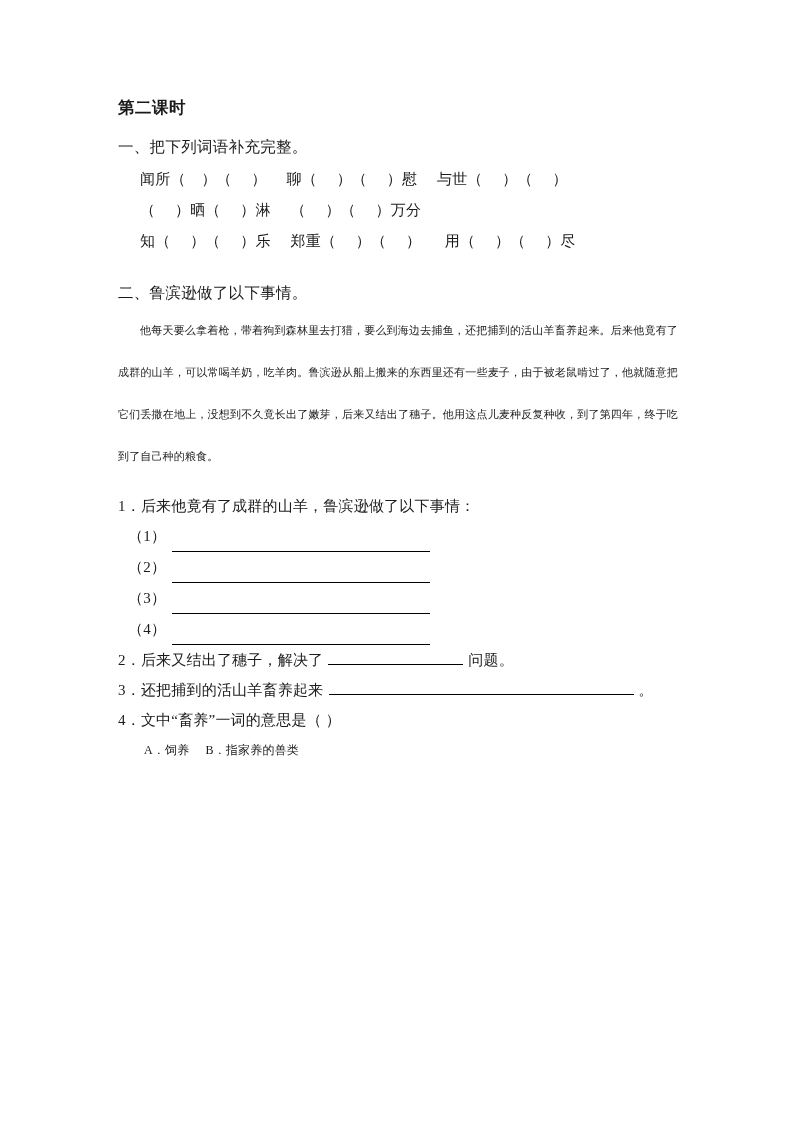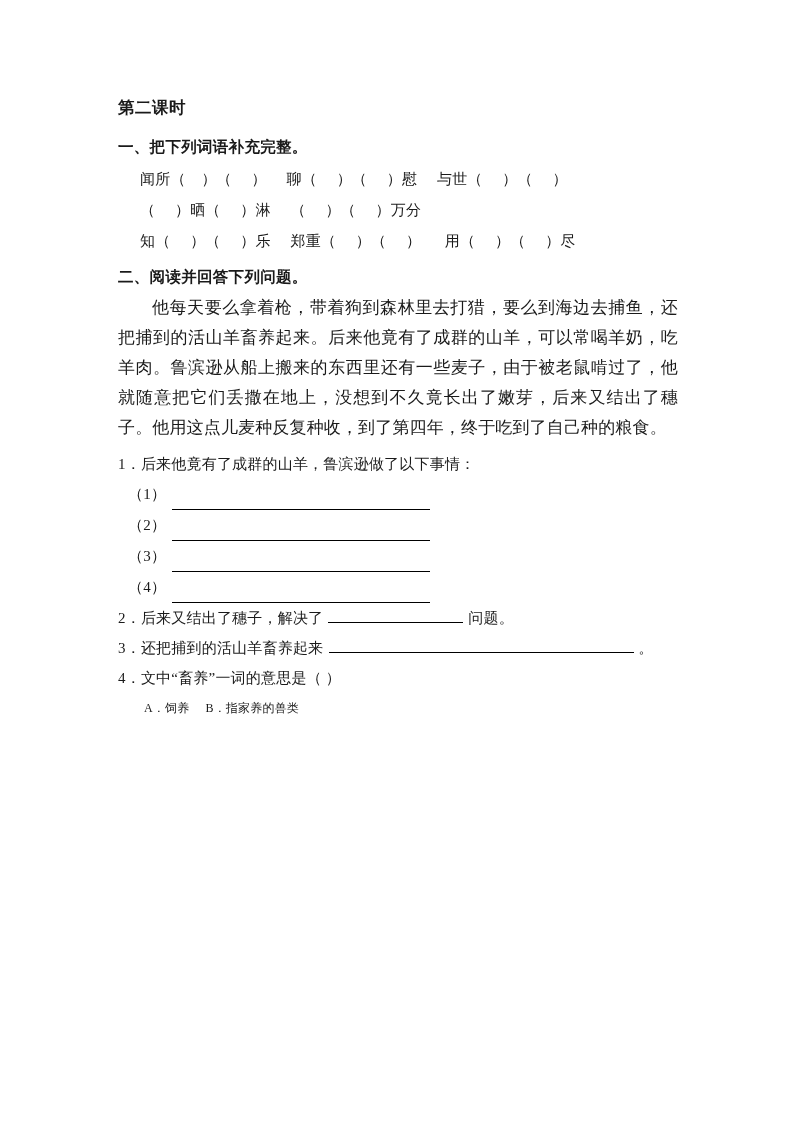--- a/index.html
+++ b/index.html
@@ -34,49 +34,49 @@
     font-size: 16.5px;
     font-weight: bold;
     letter-spacing: 0.5px;
     line-height: 1.5;
     margin-bottom: 14px;
   }
 
   
   .section-heading {
     font-size: 15.5px;
-    font-weight: bold;
+    font-weight: normal;
     letter-spacing: 0.3px;
     line-height: 1.6;
     margin-bottom: 4px;
   }
 
   
   .word-block {
     margin-top: 4px;
-    margin-bottom: 8px;
+    margin-bottom: 24px;
   }
   .word-row {
     font-size: 15px;
     line-height: 31px;
     height: 31px;
     white-space: pre;
     padding-left: 22px;
     letter-spacing: 0.2px;
   }
 
   
   .passage {
-    font-size: 17px;
-    line-height: 30px;
+    font-size: 11px;
+    line-height: 42px;
     text-align: justify;
     text-justify: inter-character;
     text-indent: 2em;
     margin-top: 2px;
-    margin-bottom: 6px;
+    margin-bottom: 14px;
     letter-spacing: 0.15px;
     width: 560px;
   }
 
   
   .question {
     font-size: 15px;
     line-height: 30px;
     height: 30px;
     white-space: nowrap;
@@ -142,21 +142,21 @@
     <div class="lesson-title">第二课时</div>
 
     <div class="section-heading">一、把下列词语补充完整。</div>
 
     <div class="word-block">
       <div class="word-row">闻所（    ）（     ）     聊（     ）（     ）慰     与世（     ）（     ）</div>
       <div class="word-row">（     ）晒（     ）淋     （     ）（     ）万分</div>
       <div class="word-row">知（     ）（     ）乐     郑重（     ）（     ）      用（     ）（     ）尽</div>
     </div>
 
-    <div class="section-heading">二、阅读并回答下列问题。</div>
+    <div class="section-heading">二、鲁滨逊做了以下事情。</div>
 
     <div class="passage">他每天要么拿着枪，带着狗到森林里去打猎，要么到海边去捕鱼，还把捕到的活山羊畜养起来。后来他竟有了成群的山羊，可以常喝羊奶，吃羊肉。鲁滨逊从船上搬来的东西里还有一些麦子，由于被老鼠啃过了，他就随意把它们丢撒在地上，没想到不久竟长出了嫩芽，后来又结出了穗子。他用这点儿麦种反复种收，到了第四年，终于吃到了自己种的粮食。</div>
 
     <div class="question">
       <span class="q-num">1．</span>
       <span class="q-text">后来他竟有了成群的山羊，鲁滨逊做了以下事情：</span>
     </div>
 
     <div class="subitem">
       <span class="label">（1）</span>

